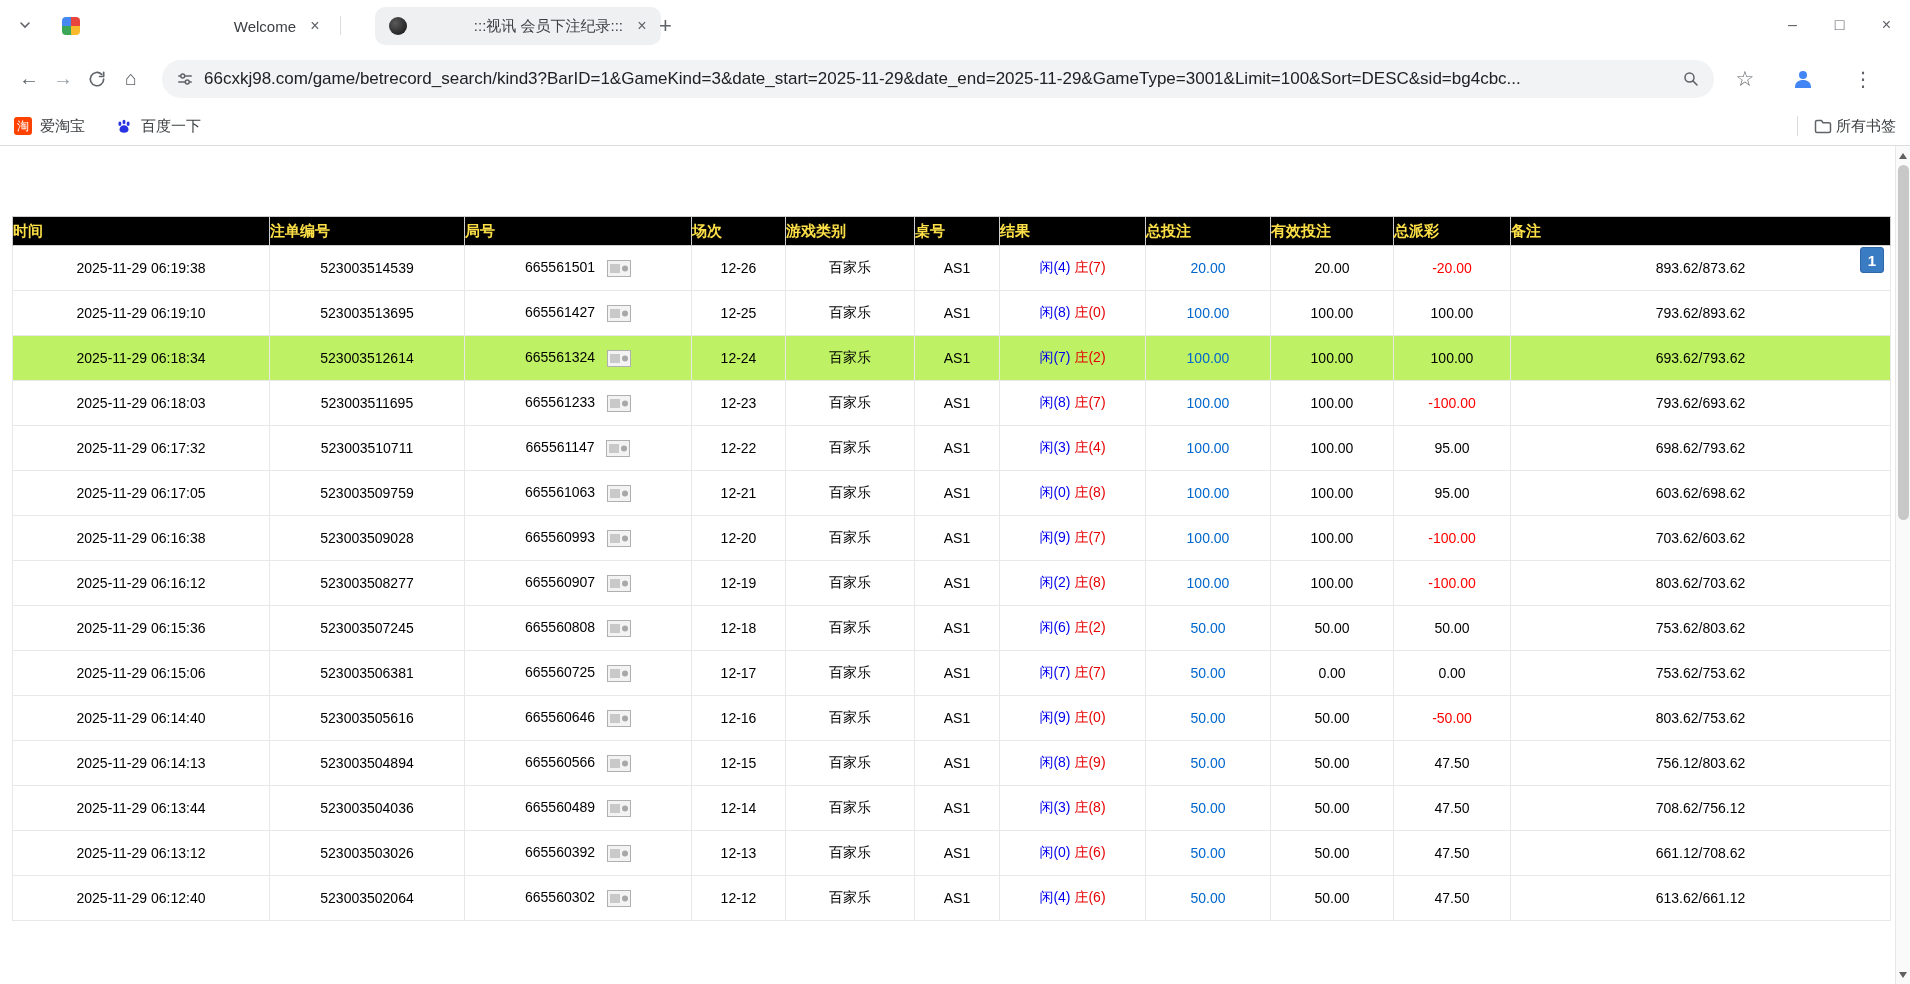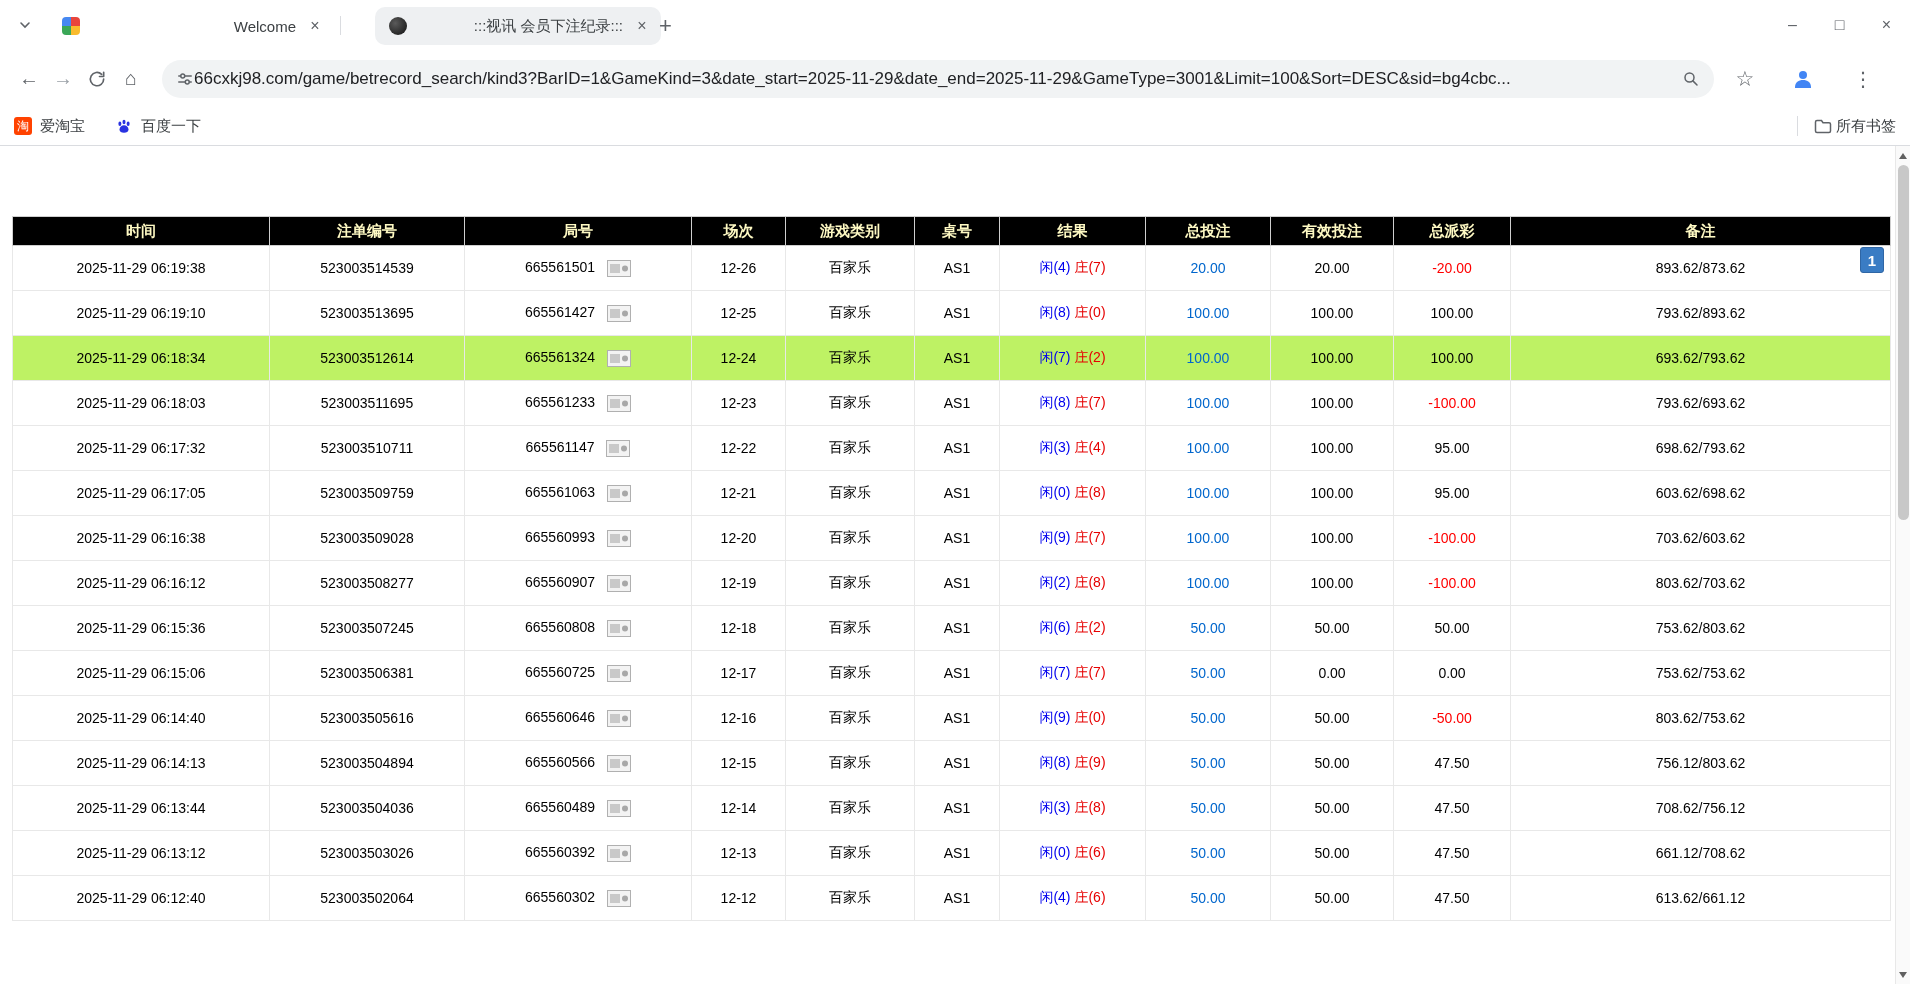--- a/index.html
+++ b/index.html
@@ -31,21 +31,21 @@
     justify-content:center; font-size:16px; color:#5f6368; cursor:pointer; }
 
   
   .navbar { position:relative; height:57px; background:#fff; display:flex; align-items:center; }
   .nav-icon { width:34px; height:34px; display:flex; align-items:center; justify-content:center;
     color:#5f6368; font-size:20px; border-radius:50%; cursor:pointer; flex:0 0 34px; }
   .nav-icon.back { margin-left:12px; }
   .nav-icon.fwd { color:#9aa0a6; }
   .addressbar { margin-left:14px; width:1552px; height:38px; border-radius:19px;
     background:#f1f3f4; display:flex; align-items:center; padding:0 14px; cursor:text; }
-  .url { font-size:17px; color:#202124; white-space:nowrap; overflow:hidden;
+  .url { margin-left:10px; font-size:17px; color:#202124; white-space:nowrap; overflow:hidden;
     flex:1; }
   .right-icon { display:flex; align-items:center; justify-content:center; width:34px; height:34px;
     cursor:pointer; color:#5f6368; }
   .star { font-size:21px; margin-left:14px; }
   .avatar { margin-left:24px; }
   .menu-dots { font-size:20px; margin-left:26px; }
 
   
   .bookmarksbar { position:relative; height:39px; background:#fff;
     border-bottom:1px solid #dadce0; display:flex; align-items:center; padding:0 14px; }
@@ -60,22 +60,22 @@
 
   
   .content { position:relative; height:838px; background:#fff; }
   .pagination { position:absolute; top:31px; right:26px; min-width:24px; height:26px;
     background:#3a7cc4; border:1px solid #2f66a5; border-radius:3px; color:#fff;
     font-size:15px; font-weight:bold; display:flex; align-items:center; justify-content:center;
     padding:0 6px; cursor:pointer; }
 
   table { border-collapse:collapse; table-layout:fixed; width:1878px; margin:70px 0 0 12px;
     font-size:14px; }
-  thead th { background:#000; color:#fef9c3; font-weight:bold; height:29px; font-size:15px;
-    border:1px solid #cfcfcf; text-align:center; }
+  thead th { background:#000; color:#fde047; font-weight:bold; height:29px; font-size:15px;
+    border:1px solid #cfcfcf; text-align:left; }
   tbody td { height:45px; text-align:center; border:1px solid #e8e8e8; color:#000;
     background:#fff; overflow:hidden; white-space:nowrap; }
   tbody tr.highlight td { background:#bef264;text-align:center; }
   .c-totalbet { color:#0066cc; }
   .player { color:#0000ee; }
   .banker { color:#e60000; }
   .neg { color:#ff0000; }
   .video-icon { display:inline-flex; vertical-align:middle; margin-left:8px; cursor:pointer; }
   tfoot td { height:28px; background:#969696; border:2px solid #fff; color:#fff;
     font-weight:bold; text-align:center; font-size:14px; }

